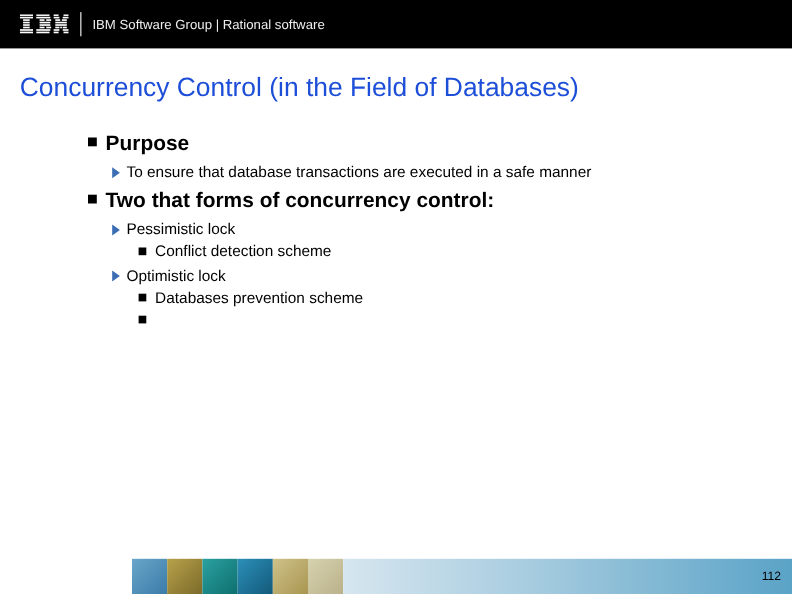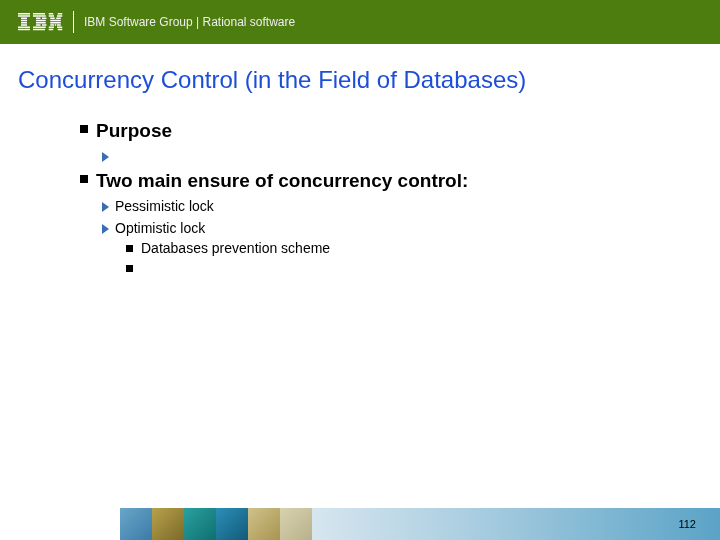--- a/index.html
+++ b/index.html
@@ -1,18 +1,18 @@
 <!DOCTYPE html>
 <html><head>
 <meta charset="utf-8">
 <style>
   * { margin: 0; padding: 0; box-sizing: border-box; }
   html, body { width: 720px; height: 540px; font-family: Arial, Helvetica, sans-serif; background: #fff; overflow: hidden; }
   .slide { width: 720px; height: 540px; position: relative; display: flex; flex-direction: column; }
-  .header { background: #4d7c0f; color: #fff; height: 44px; display: flex; align-items: center; padding: 0 18px; }
+  .header { background: #000000; color: #fff; height: 44px; display: flex; align-items: center; padding: 0 18px; }
   .header-sep { width: 1px; height: 22px; background: #fff; margin: 0 10px; }
   .header-text { font-size: 12px; color: #eee; }
   .title { color: #1d4ed8; font-size: 24px; font-weight: 400; margin: 22px 0 18px 18px; }
   .content { flex: 1 1 auto; padding: 0 40px 0 80px; }
   .lvl1 { display: flex; align-items: flex-start; margin: 8px 0 4px 0; }
   .lvl1 .bullet { width: 8px; height: 8px; background: #000; margin: 5px 8px 0 0; flex: 0 0 auto; }
   .lvl1 .txt { font-size: 19px; font-weight: 700; color: #000; }
   .lvl2 { display: flex; align-items: flex-start; margin: 6px 0 4px 22px; }
   .lvl2 .arrow { width: 0; height: 0; border-top: 5px solid transparent; border-bottom: 5px solid transparent; border-left: 7px solid #3b6db3; margin: 4px 6px 0 0; flex: 0 0 auto; }
   .lvl2 .txt { font-size: 14px; color: #000; }
@@ -21,21 +21,21 @@
   .lvl3 .txt { font-size: 14px; color: #000; }
   .footer { position: absolute; bottom: 0; left: 0; width: 720px; height: 32px; display: flex; align-items: stretch; }
   .footer-art { flex: 0 0 auto; display: flex; margin-left: 120px; }
   .tile { width: 32px; height: 32px; }
   .t1 { background: linear-gradient(135deg,#6aa6c9,#3a7ba8); }
   .t2 { background: linear-gradient(135deg,#b7a24a,#7b6a2a); }
   .t3 { background: linear-gradient(135deg,#2aa0a0,#0f6f6f); }
   .t4 { background: linear-gradient(135deg,#2c8fb8,#125a7a); }
   .t5 { background: linear-gradient(135deg,#cfc28a,#a89550); }
   .t6 { background: linear-gradient(135deg,#d7d2b0,#b9b18a); }
-  .footer-bar { flex: 1 1 auto; background: linear-gradient(90deg,#d6e6ef 0%, #a9cde0 40%, #5aa3c7 100%); display: flex; align-items: center; justify-content: flex-end; padding-right: 24px; }
+  .footer-bar { flex: 1 1 auto; background: linear-gradient(90deg,#d6e6ef 0%, #a9cde0 40%, #5aa3c7 100%); display: flex; align-items: center; justify-content: flex-end; padding-right: 10px; }
   .page-num { font-size: 11px; color: #000; }
   .ibm-svg { height: 18px; }
 </style>
 </head>
 <body>
 
 <div class="slide">
 
   <div class="header">
     <svg class="ibm-svg" viewBox="0 0 60 24" aria-hidden="true">
@@ -82,30 +82,35 @@
   <div class="title">Concurrency Control (in the Field of Databases)</div>
 
   <div class="content">
 
     <div class="lvl1">
       <div class="bullet"></div>
       <div class="txt">Purpose</div>
     </div>
     <div class="lvl2">
       <div class="arrow"></div>
+      <div class="txt">To ensure that database transactions are executed in a safe manner</div>
     </div>
 
     <div class="lvl1">
       <div class="bullet"></div>
-      <div class="txt">Two main ensure of concurrency control:</div>
+      <div class="txt">Two that forms of concurrency control:</div>
     </div>
 
     <div class="lvl2">
       <div class="arrow"></div>
       <div class="txt">Pessimistic lock</div>
+    </div>
+    <div class="lvl3">
+      <div class="bullet"></div>
+      <div class="txt">Conflict detection scheme</div>
     </div>
 
     <div class="lvl2">
       <div class="arrow"></div>
       <div class="txt">Optimistic lock</div>
     </div>
     <div class="lvl3">
       <div class="bullet"></div>
       <div class="txt">Databases prevention scheme</div>
     </div>

